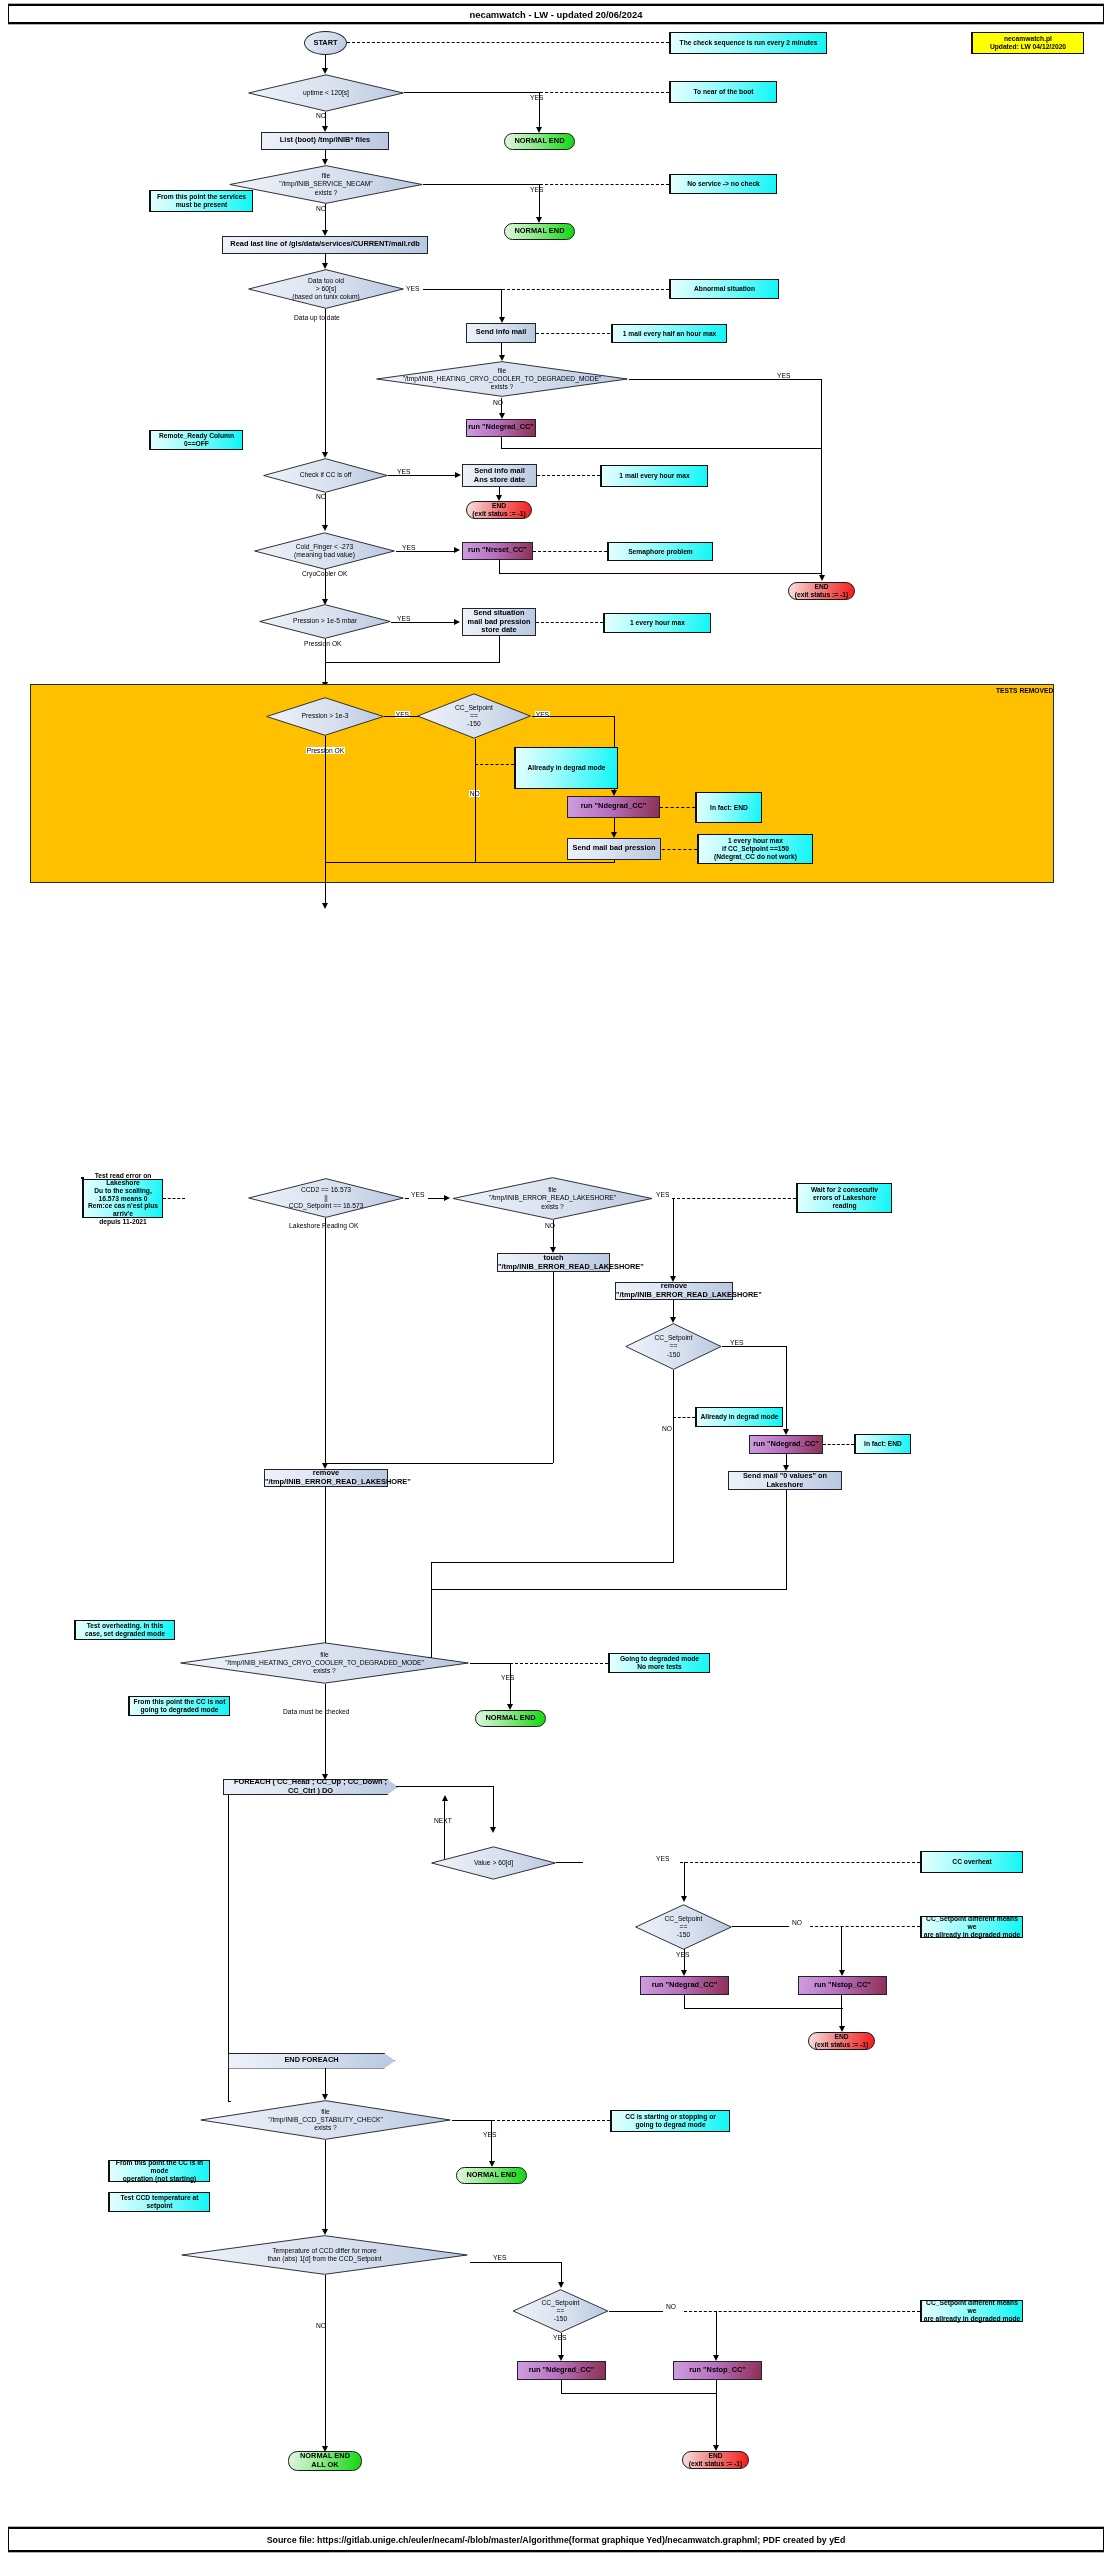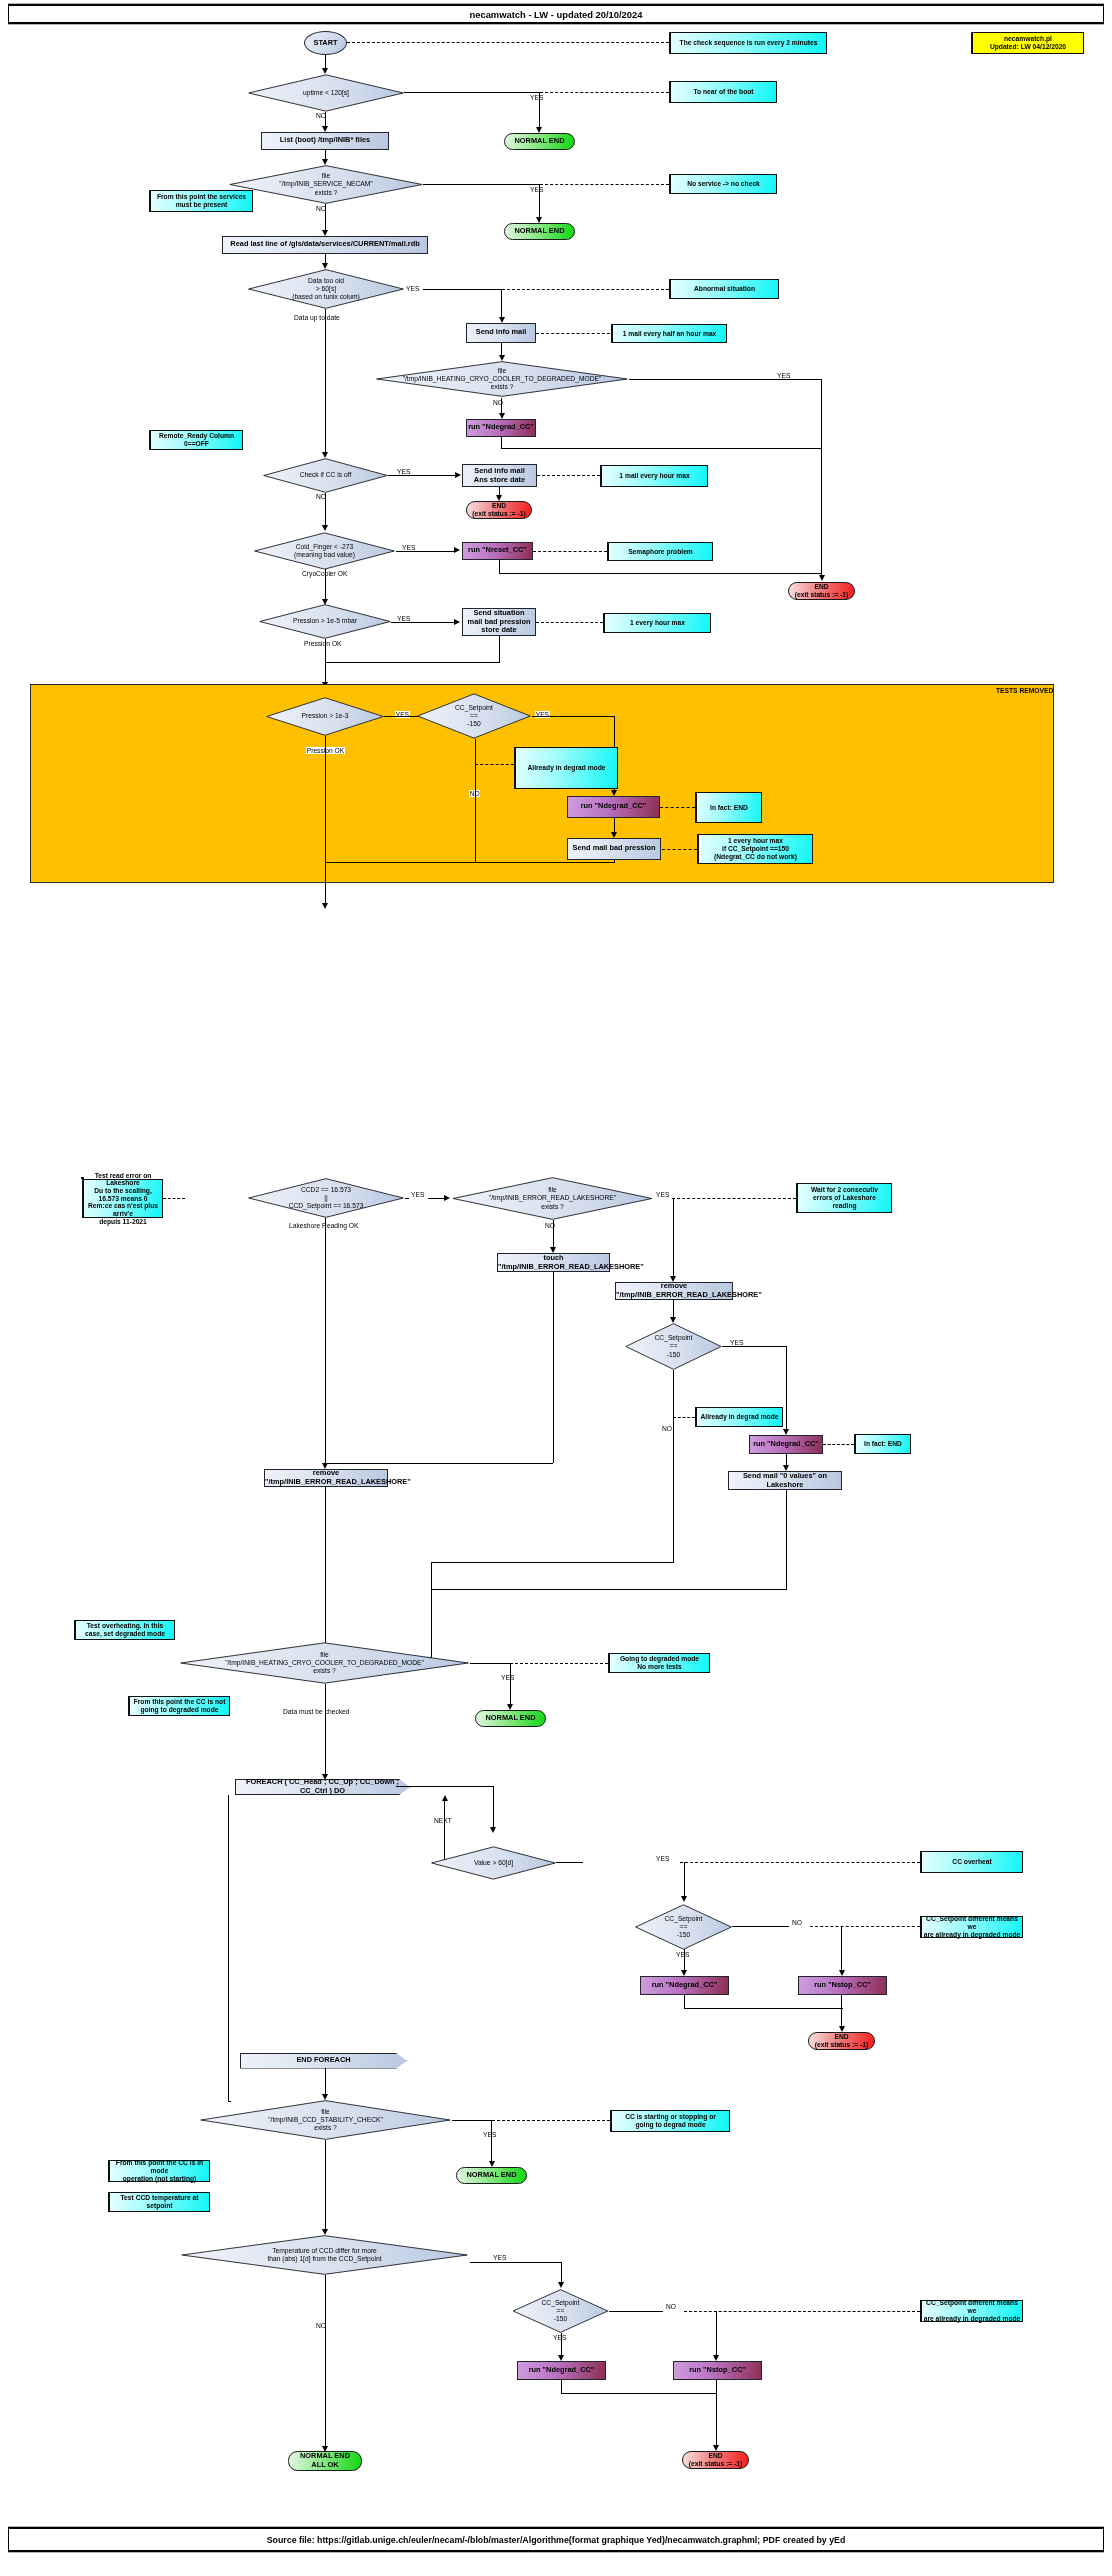--- a/index.html
+++ b/index.html
@@ -25,21 +25,21 @@
         font-size:6.7px;}
   .run{border:0.7px solid #23242b;
         background:linear-gradient(100deg,#cf9ddf 0%,#b972c0 45%,#8d2f55 100%);
         font-size:7.4px;}
   .note{border:0.7px solid #0f0f0f;border-left:2px solid #0f0f0f;
         background:linear-gradient(100deg,#e6ffff 0%,#9ffcfc 40%,#10f6f6 100%);
         font-size:6.7px;}
   .note-yellow{border:0.7px solid #0f0f0f;border-left:2px solid #0f0f0f;
         background:#ffff00;font-size:6.7px;}
   .loop{border:0.7px solid #23242b;font-size:7.4px;
-        background:linear-gradient(100deg,#eef2f9 0%,#dfe7f3 35%,#b8c8e0 100%);margin-left:12px;}
+        background:linear-gradient(100deg,#eef2f9 0%,#dfe7f3 35%,#b8c8e0 100%);}
   .loop-begin{clip-path:polygon(0 0, calc(100% - 10.8px) 0, 100% 50%, calc(100% - 10.8px) 100%, 0 100%);}
   .loop-end{clip-path:polygon(0 0, calc(100% - 10.8px) 0, 100% 50%, calc(100% - 10.8px) 100%, 0 100%);}
 
   
   .dec{position:absolute;}
   .dec svg{position:absolute;left:0;top:0;}
   .dec .dtxt{position:absolute;left:0;top:0;width:100%;height:100%;
        display:flex;align-items:center;justify-content:center;text-align:center;
        font-size:6.7px;line-height:1.2;white-space:pre-line;pointer-events:none;}
 
@@ -63,21 +63,21 @@
   .group-orange{position:absolute;box-sizing:border-box;background:#ffc000;
       border:1px solid #2a2a2a;}
   .group-title{position:absolute;font-size:6.7px;font-weight:bold;color:#000;}
 </style>
 </head>
 <body>
 
 <div id="page">
 
   <div class="banner" style="left:8px;top:5.4px;width:1096px;height:17.5px;">
-    <span>necamwatch - LW - updated 20/10/2024</span>
+    <span>necamwatch - LW - updated 20/06/2024</span>
   </div>
 
   <div class="node note-yellow" style="left:971px;top:32px;width:113px;height:21.5px;">
     <span>necamwatch.pl
 Updated: LW 04/12/2020</span>
   </div>
 
   <div class="node term-start" style="left:304px;top:31px;width:43px;height:24px;">
     <span>START</span>
   </div>

